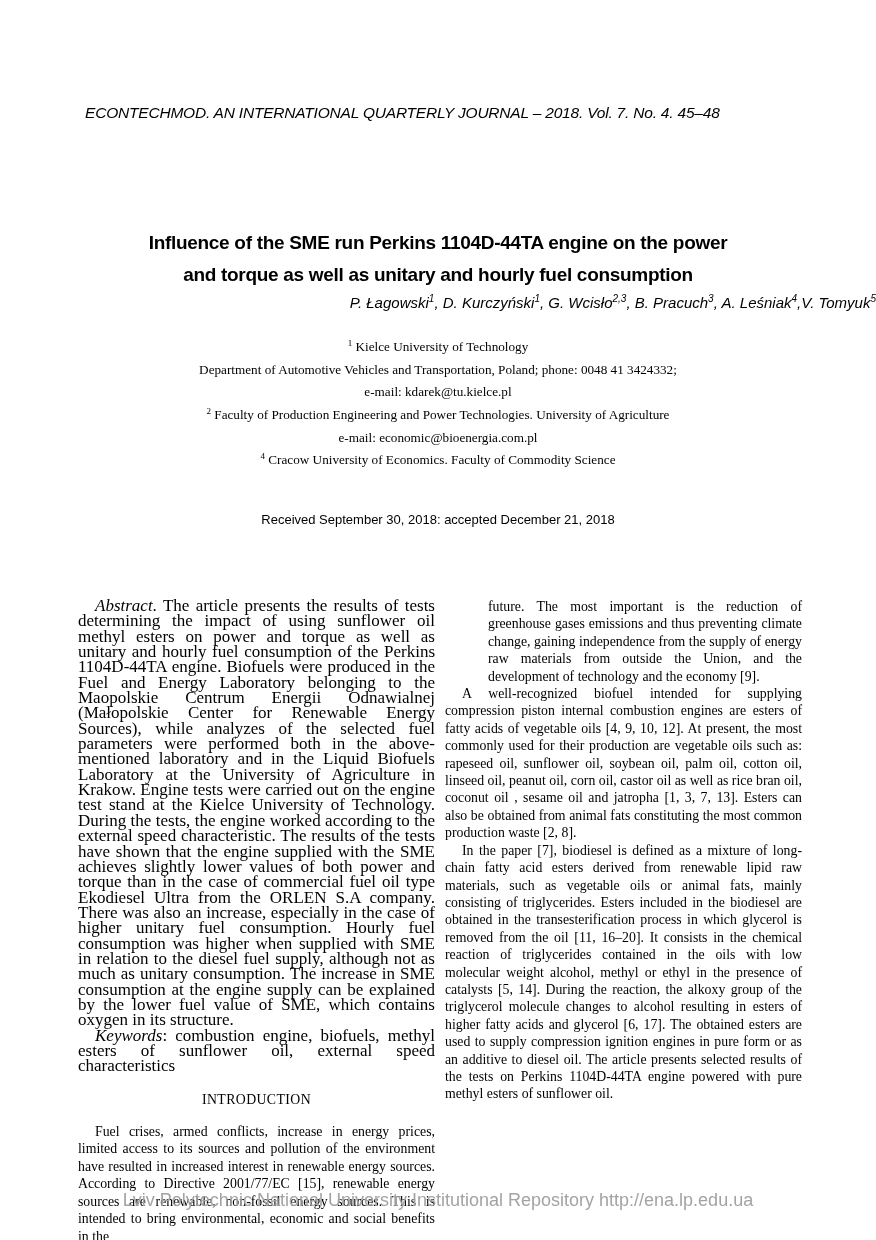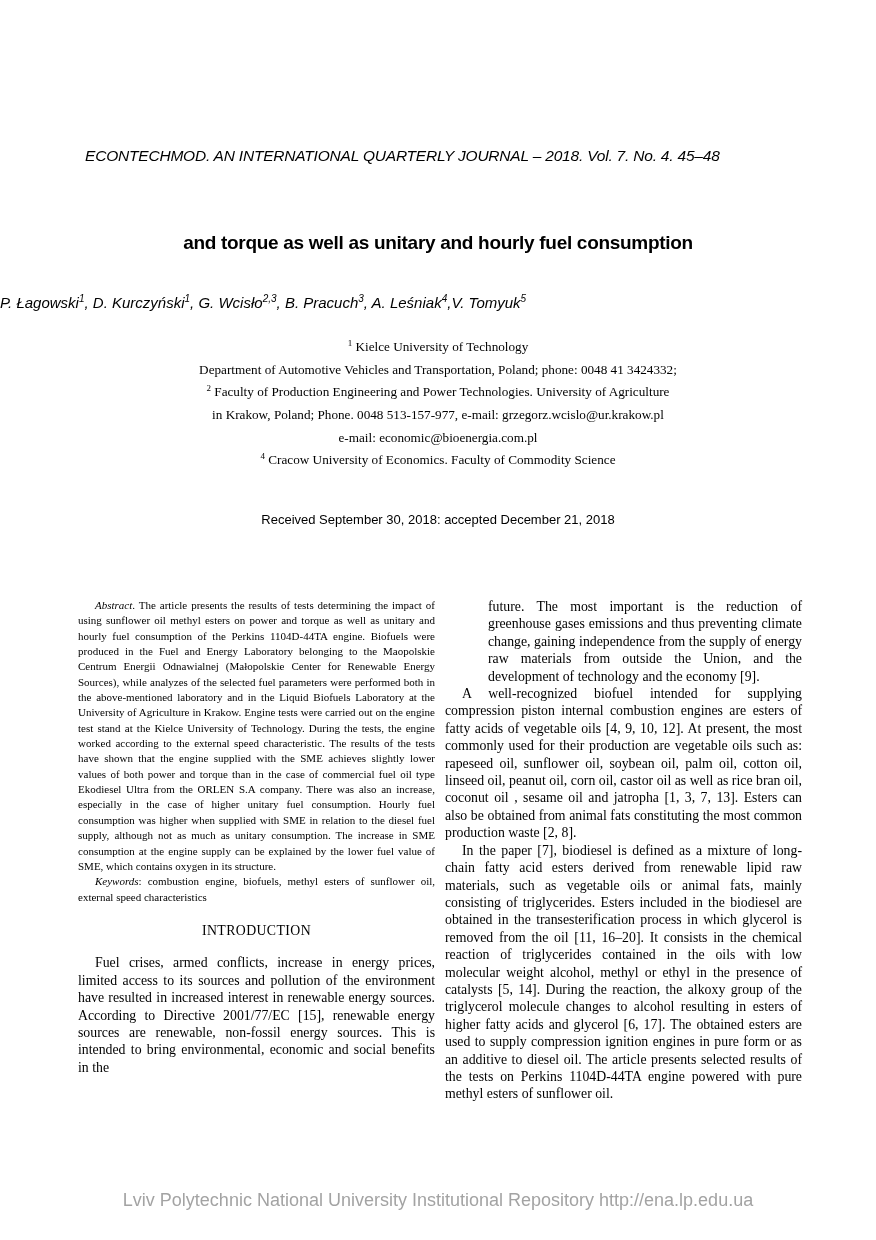--- a/index.html
+++ b/index.html
@@ -11,34 +11,33 @@
     color:#000000;
     overflow:hidden;
   }
   .journal-header {
     position:absolute; top:104px; left:85px;
     font-family:"Liberation Sans", sans-serif;
     font-style:italic;
     font-size:15.5px;
     letter-spacing:-0.2px;
     white-space:nowrap;
-    margin-top:43px;
   }
   .paper-title {
     position:absolute; top:227px; left:60px; right:60px;
     text-align:center;
     font-family:"Liberation Sans", sans-serif;
     font-weight:bold;
     font-size:19px;
     line-height:32px;
     letter-spacing:-0.3px;
   }
   .authors-line {
     position:absolute; top:293px; left:0; right:0;
-    text-align:left;
+    text-align:right;
     font-family:"Liberation Sans", sans-serif;
     font-style:italic;
     font-size:15px;
   }
   .authors-line sup { font-size:10px; }
   .affiliations {
     position:absolute; top:334px; left:60px; right:60px;
     text-align:center;
     font-family:"Liberation Serif", serif;
     font-size:13.2px;
@@ -59,21 +58,21 @@
   }
   .col {
     width:357px;
     font-family:"Liberation Serif", serif;
     font-size:13.8px;
     line-height:17.4px;
     text-align:justify;
   }
   .abstract-block p {
     margin:0;
-    font-size:11px;
+    font-size:17px;
     line-height:15.35px;
     text-indent:17px;
   }
   .lead-italic { font-style:italic; }
   .section-heading {
     text-align:center;
     font-size:13.8px;
     letter-spacing:0.4px;
     margin:17px 0 15px 0;
     text-indent:0;
@@ -89,32 +88,33 @@
   }
 </style>
 </head>
 <body>
 
 <div class="page">
 
   <div class="journal-header">ECONTECHMOD. AN INTERNATIONAL QUARTERLY JOURNAL – 2018. Vol. 7. No. 4. 45–48</div>
 
   <div class="paper-title">
+    <div>Influence of the SME run Perkins 1104D-44TA engine on the power</div>
     <div>and torque as well as unitary and hourly fuel consumption</div>
   </div>
 
   <div class="authors-line">
     <span>P. Łagowski</span><sup>1</sup><span>, </span><span>D. Kurczyński</span><sup>1</sup><span>, </span><span>G. Wcisło</span><sup>2,3</sup><span>, </span><span>B. Pracuch</span><sup>3</sup><span>, </span><span>A. Leśniak</span><sup>4</sup><span>,</span><span>V. Tomyuk</span><sup>5</sup>
   </div>
 
   <div class="affiliations">
     <div><sup>1</sup><span> Kielce University of Technology</span></div>
     <div><sup></sup><span>Department of Automotive Vehicles and Transportation, Poland; phone: 0048 41 3424332;</span></div>
+    <div><sup></sup><span>e-mail: kdarek@tu.kielce.pl</span></div>
     <div><sup>2</sup><span> Faculty of Production Engineering and Power Technologies. University of Agriculture</span></div>
-    <div><sup></sup><span>in Krakow, Poland; Phone. 0048 513-157-977, e-mail: grzegorz.wcislo@ur.krakow.pl</span></div>
     <div><sup></sup><span>e-mail: economic@bioenergia.com.pl</span></div>
     <div><sup>4</sup><span> Cracow University of Economics. Faculty of Commodity Science</span></div>
   </div>
 
   <div class="received-line">Received September 30, 2018: accepted December 21, 2018</div>
 
   <div class="columns">
     <div class="col">
       <div class="abstract-block">
         <p><span class="lead-italic">Abstract</span><span>. The article presents the results of tests determining the impact of using sunflower oil methyl esters on power and torque as well as unitary and hourly fuel consumption of the Perkins 1104D-44TA engine. Biofuels were produced in the Fuel and Energy Laboratory belonging to the Maopolskie Centrum Energii Odnawialnej (Małopolskie Center for Renewable Energy Sources), while analyzes of the selected fuel parameters were performed both in the above-mentioned laboratory and in the Liquid Biofuels Laboratory at the University of Agriculture in Krakow. Engine tests were carried out on the engine test stand at the Kielce University of Technology. During the tests, the engine worked according to the external speed characteristic. The results of the tests have shown that the engine supplied with the SME achieves slightly lower values of both power and torque than in the case of commercial fuel oil type Ekodiesel Ultra from the ORLEN S.A company. There was also an increase, especially in the case of higher unitary fuel consumption. Hourly fuel consumption was higher when supplied with SME in relation to the diesel fuel supply, although not as much as unitary consumption. The increase in SME consumption at the engine supply can be explained by the lower fuel value of SME, which contains oxygen in its structure.</span></p>

